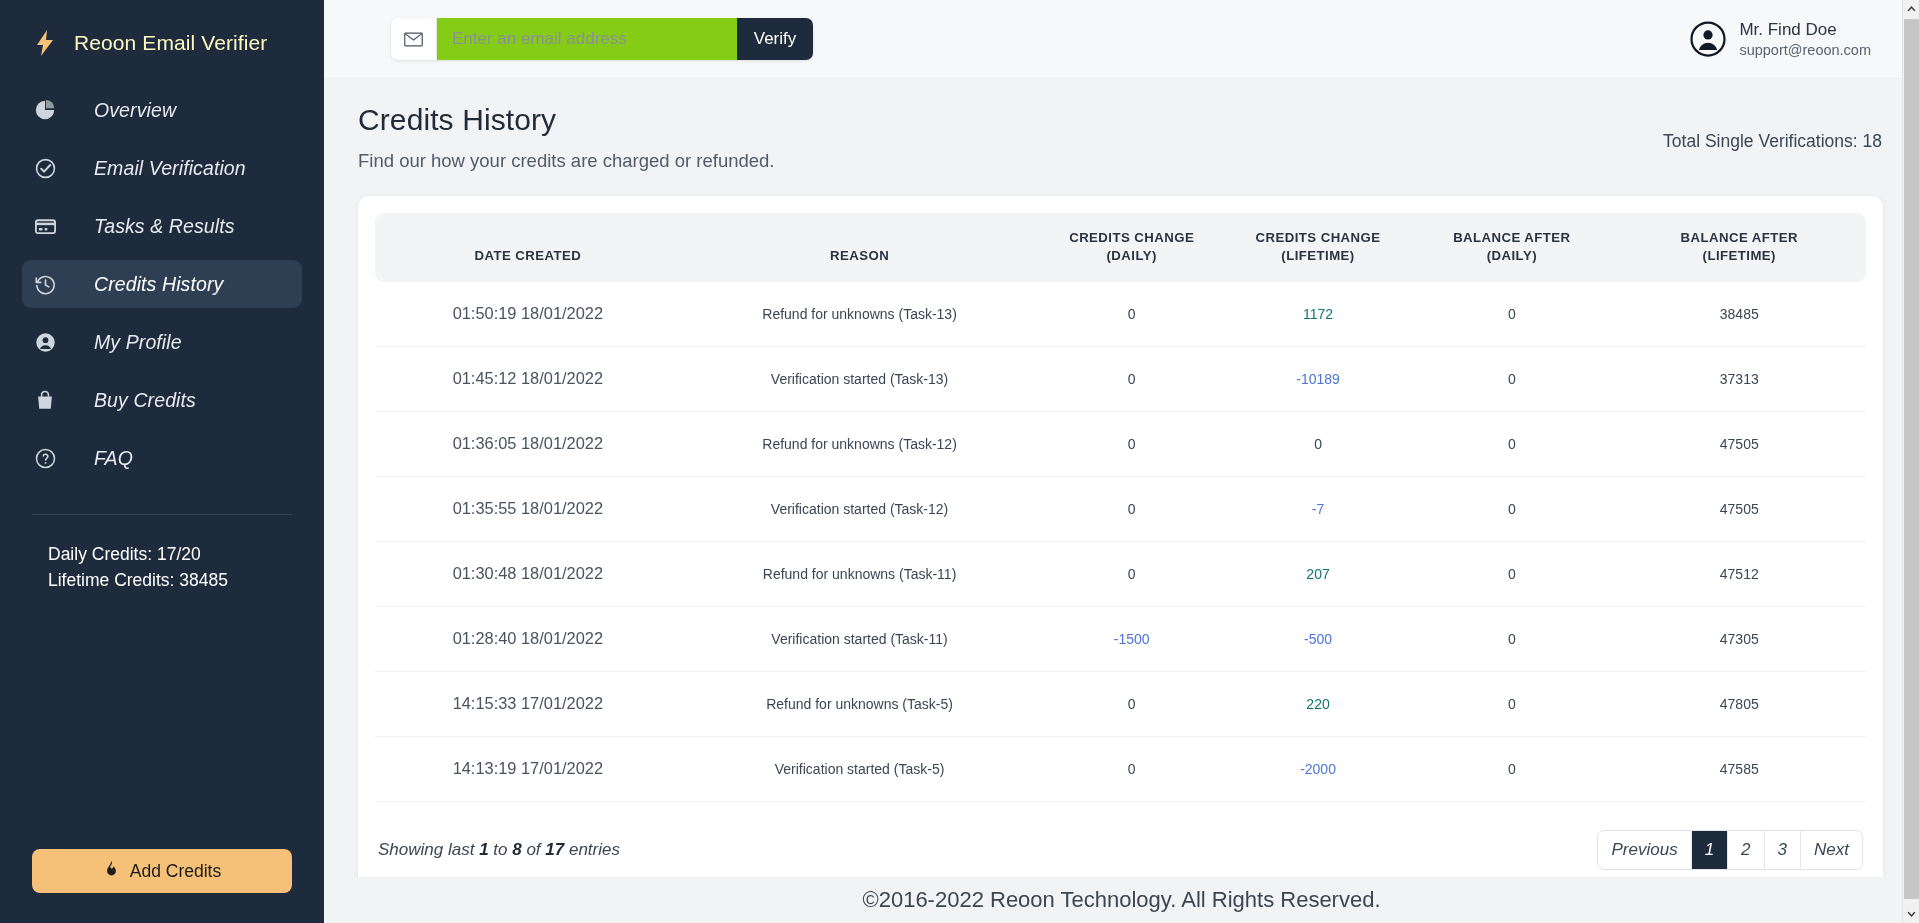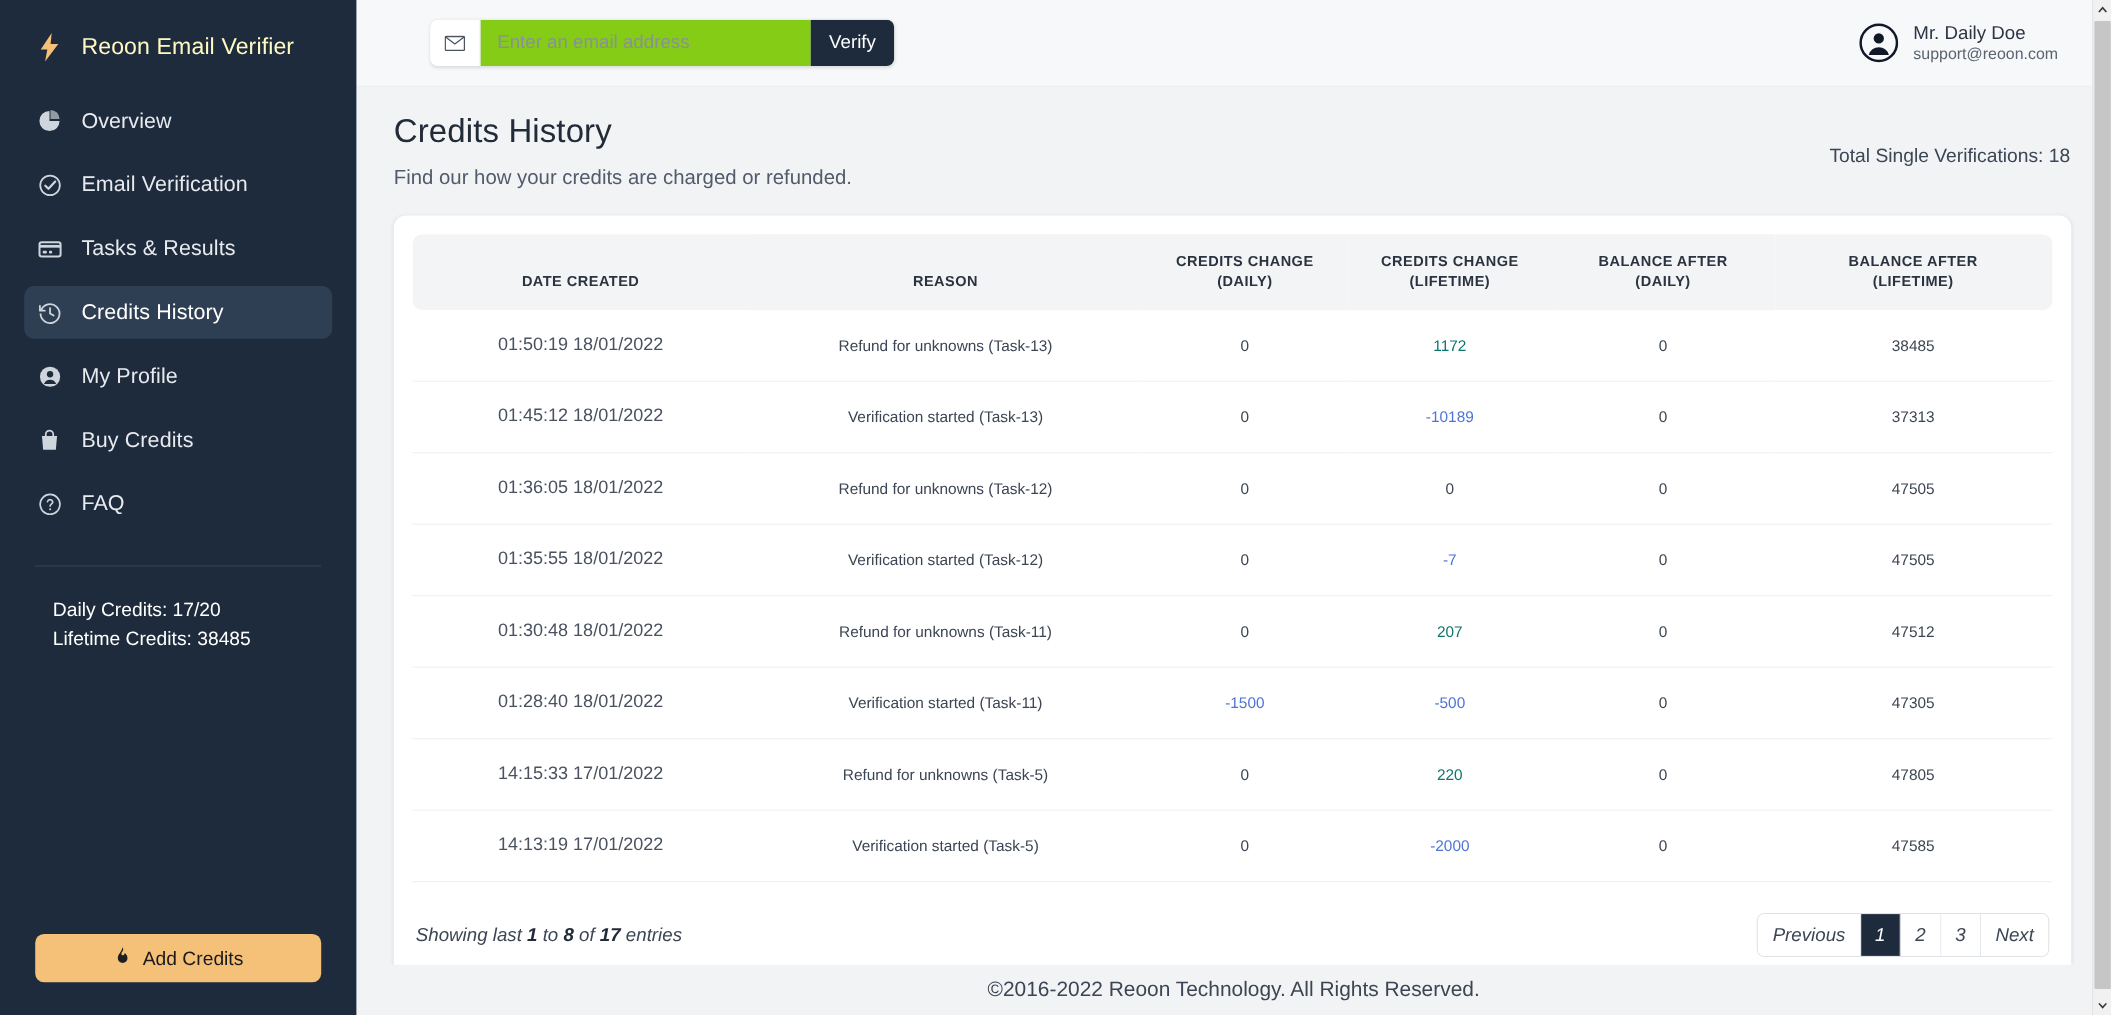--- a/index.html
+++ b/index.html
@@ -23,23 +23,23 @@
   .brand {
     display: flex; align-items: center; gap: 16px;
     padding: 30px 0 26px 32px;
   }
   .brand-icon { width: 26px; display: flex; justify-content: center; }
   .brand-name {
     color: #fef9c3; font-size: 21px; font-weight: 400; letter-spacing: .1px;
   }
   .nav { margin-top: 4px; padding: 0 22px; }
   .nav-item {
-    display: flex; align-items: center; gap: 16px;
+    display: flex; align-items: center; gap: 36px;
     height: 48px; padding-left: 10px; margin-bottom: 10px;
-    border-radius: 9px; cursor: pointer;
+    border-radius: 9px; cursor: pointer; font-style: italic;
   }
   .nav-item .ic { width: 26px; height: 26px; display: flex; align-items: center; justify-content: center; flex: 0 0 26px; }
   .nav-item .lbl { color: #e7eaee; font-size: 19.5px; letter-spacing: .1px; }
   .nav-item.active { background: #2f3f53; }
   .nav-item.active .lbl { color: #ffffff; }
 
   .divider { height: 1px; background: #33415a; margin: 22px 32px 0 32px; }
   .credits { padding: 26px 0 0 48px; }
   .credits div { color: #ffffff; font-size: 17.5px; line-height: 26px; }
   .spacer { flex: 1; }
@@ -146,21 +146,21 @@
     min-width: 35px; padding: 0 13px;
     font-size: 17px; color: #3c4553; cursor: pointer;
     border-right: 1px solid #e4e7ea; background: #fff;
   }
   .pg:last-child { border-right: none; }
   .pg.active { background: #1e2b3c; color: #fff; }
 
   .footer {
     position: absolute; left: 0; right: 0; bottom: 0;
     height: 46px; display: flex; align-items: center; justify-content: center;
-    font-size: 19px; color: #3c4553;
+    font-size: 22px; color: #3c4553;
     background: #f2f3f5;
   }
 
   
   .scrollbar {
     position: absolute; top: 0; right: 0; width: 17px; height: 923px;
     background: #f1f1f1; border-left: 1px solid #e2e2e2; z-index: 20;
   }
   .sb-arrow {
     position: absolute; left: 0; width: 17px; height: 17px;
@@ -304,21 +304,21 @@
 
       <div class="user-area">
         <span class="avatar">
           <svg width="36" height="36" viewBox="0 0 24 24">
               <circle cx="12" cy="12" r="11" fill="none" stroke="#111827" stroke-width="1.5"></circle>
               <circle cx="12" cy="9.3" r="3.1" fill="#111827"></circle>
               <path d="M5.9 19.3a6.3 6.3 0 0 1 12.2 0z" fill="#111827"></path>
             </svg>
         </span>
         <span class="user-text">
-          <span class="user-name" style="display:block">Mr. Daily Doe</span>
+          <span class="user-name" style="display:block">Mr. Find Doe</span>
           <span class="user-mail" style="display:block">support@reoon.com</span>
         </span>
       </div>
     </div>
 
     <div class="content">
 
       <div class="head-row">
         <div>
           <div class="page-title">Credits History</div>

